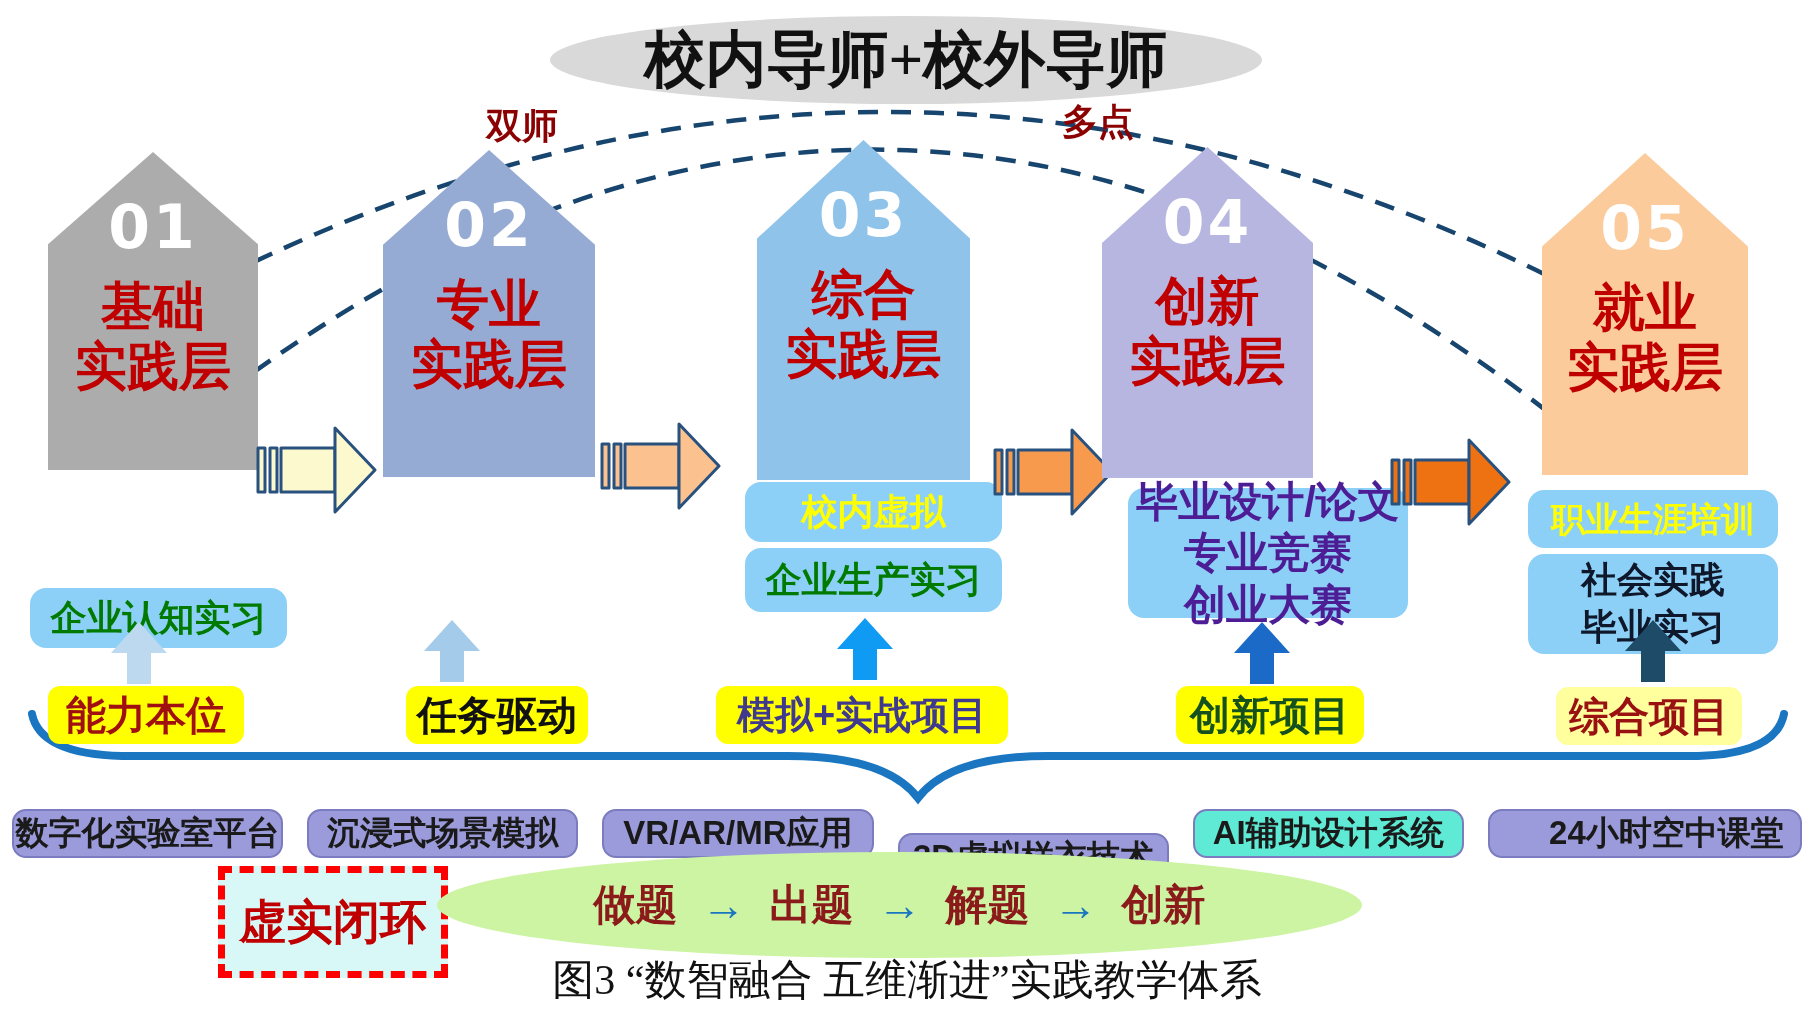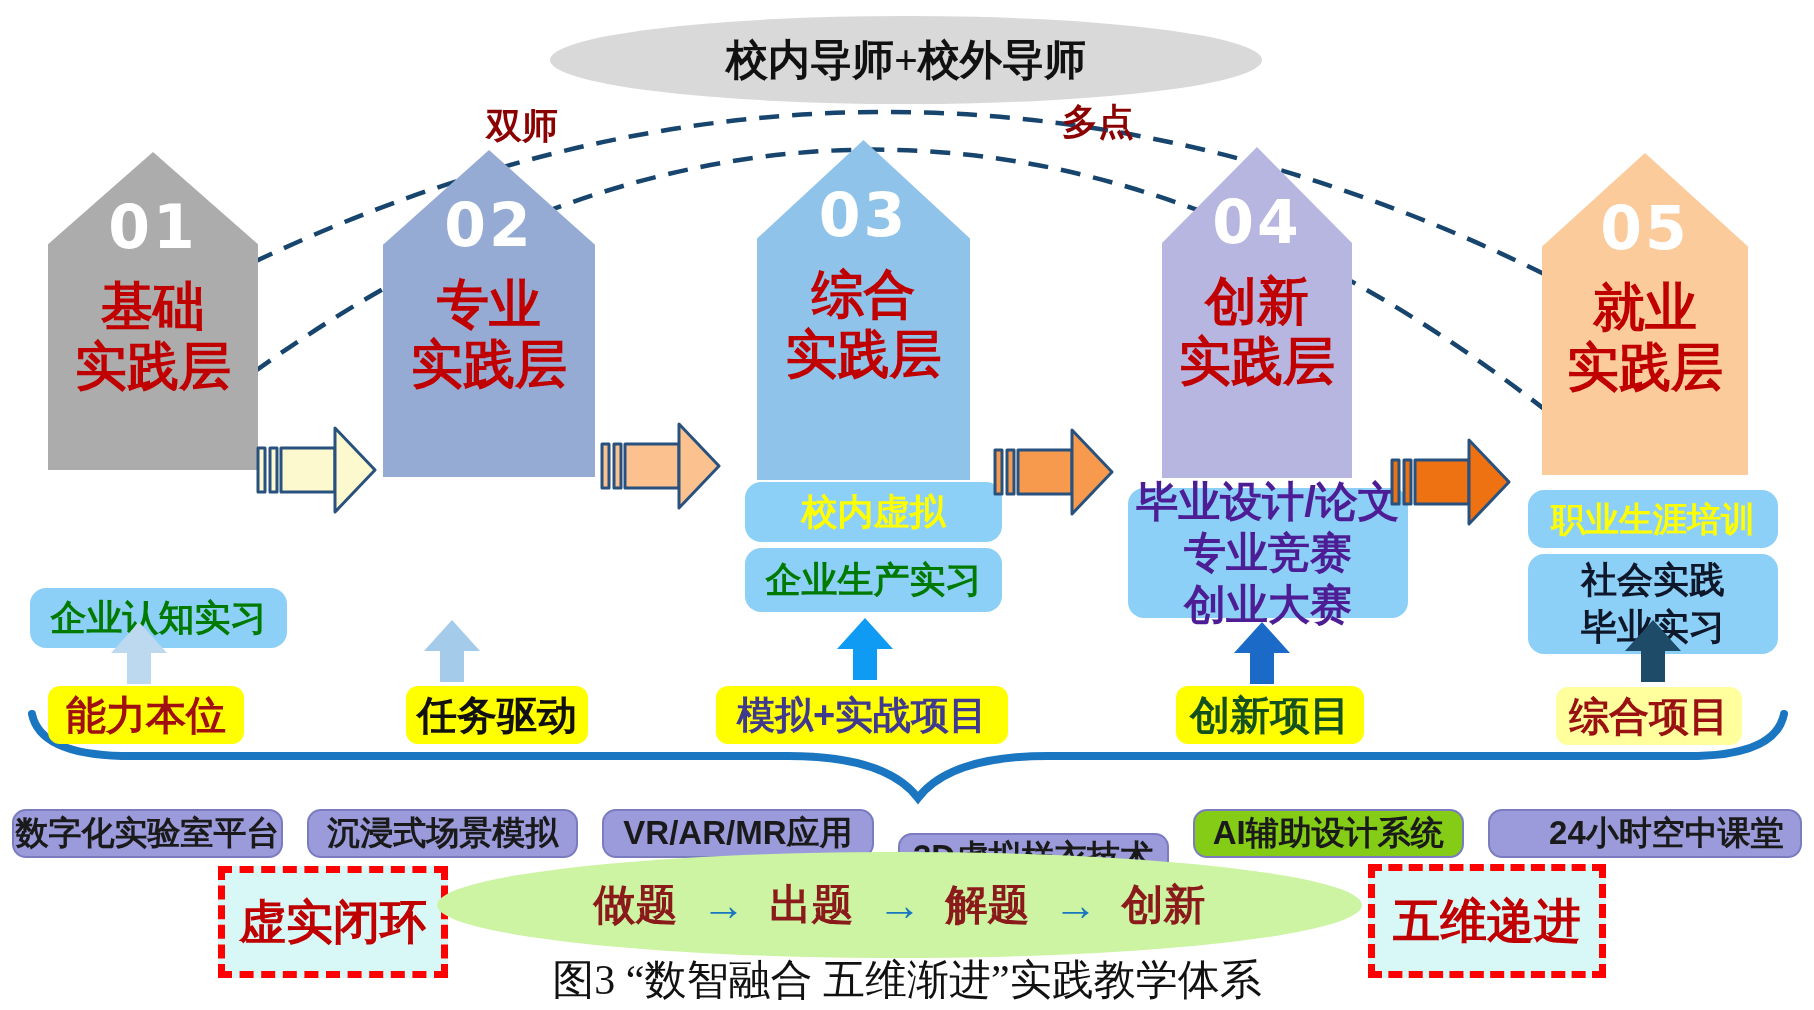--- a/index.html
+++ b/index.html
@@ -2,21 +2,21 @@
 <html><head>
 <meta charset="utf-8">
 <style>
   html,body{margin:0;padding:0;background:#fff;}
   .stage{position:relative;width:1814px;height:1010px;background:#fff;overflow:hidden;
          font-family:"Liberation Sans",sans-serif;}
   .abs{position:absolute;}
   svg.overlay{position:absolute;left:0;top:0;pointer-events:none;}
 
   .banner{border-radius:50%;display:flex;align-items:center;justify-content:center;
-          font-family:"Liberation Serif",serif;font-weight:600;font-size:42px;color:#111;}
+          font-family:"Liberation Serif",serif;font-weight:600;font-size:61px;color:#111;}
   .arc-label{font-weight:bold;font-size:36px;color:#8B0000;}
 
   .house{clip-path:polygon(50% 0,100% 29%,100% 100%,0 100%,0 29%);text-align:center;}
   .house-num{margin-top:40px;font-weight:bold;font-size:60px;color:#fff;letter-spacing:3px;
              font-family:"DejaVu Sans",sans-serif;}
   .house-title{margin-top:14px;font-weight:bold;font-size:52px;line-height:1.16;}
 
   .bluebox{border-radius:16px;display:flex;flex-direction:column;justify-content:center;
            align-items:center;font-weight:bold;font-size:36px;line-height:1.3;text-align:center;}
   .tag{border-radius:12px;display:flex;align-items:center;justify-content:center;
@@ -125,21 +125,21 @@
 
   <svg class="abs" style="left:993px;top:426px;" width="122" height="92" viewBox="0 0 122 92">
     <g stroke-width="3" stroke-linejoin="round" stroke="#29517E" fill="#F79A4D">
       <rect x="2" y="24" width="7" height="44"></rect>
         <rect x="14" y="24" width="7" height="44"></rect>
       <rect x="25" y="24" width="54" height="44"></rect>
         <polygon points="79,4 119,46 79,88"></polygon>
     </g>
   </svg>
 
-  <div class="house abs" style="left: 1162px; top: 147px; width: 190px; height: 331px; background: rgb(182, 182, 224);">
+  <div class="house abs" style="left: 1102px; top: 147px; width: 211px; height: 331px; background: rgb(182, 182, 224);">
     <div class="house-num">04</div>
     <div class="house-title" style="color: rgb(192, 0, 0);">
       <div>创新</div>
       <div>实践层</div>
     </div>
   </div>
   <div class="bluebox abs" style="left: 1128px; top: 488px; width: 280px; height: 130px; font-size: 42px; line-height: 1.22; background: rgb(141, 208, 247); color: #4c1d95;">
     <div>毕业设计/论文</div>
     <div>专业竞赛</div>
     <div>创业大赛</div>
@@ -179,37 +179,34 @@
   </svg>
   <div class="tag abs" style="left: 1556px; top: 687px; width: 186px; height: 58px; background: rgb(255, 255, 158);">
     <span style="color: rgb(153, 17, 17);">综合项目</span>
   </div>
 
   <div class="platform-row abs" style="left:12px;top:788px;width:1790px;height:90px;">
     <div class="platform" style="background: rgb(155, 155, 219);">数字化实验室平台</div>
     <div class="platform" style="background: rgb(155, 155, 219);">沉浸式场景模拟</div>
     <div class="platform" style="background: rgb(155, 155, 219);">VR/AR/MR应用</div>
     <div class="platform" style="background: rgb(155, 155, 219); margin-top: 48px;">3D虚拟样衣技术</div>
-    <div class="platform" style="background: #84cc16;">AI辅助设计系统</div>
+    <div class="platform" style="background: #5eead4;">AI辅助设计系统</div>
     <div class="platform" style="background: rgb(155, 155, 219); padding-left: 43px;">24小时空中课堂</div>
   </div>
 
   <div class="badge abs" style="left: 218px; top: 866px; width: 216px; height: 98px; border: 7px dashed rgb(255, 0, 0); background: rgb(216, 248, 248);">
     <span style="color: rgb(192, 0, 0);">虚实闭环</span>
   </div>
 
   <div class="cycle abs" style="left: 437px; top: 852px; width: 925px; height: 106px; background: rgb(204, 244, 163);">
     <span class="step" style="color: rgb(139, 26, 26);">做题</span>
     <span class="sep" style="color: rgb(27, 118, 194);">→</span>
     <span class="step" style="color: rgb(139, 26, 26);">出题</span>
     <span class="sep" style="color: rgb(27, 118, 194);">→</span>
     <span class="step" style="color: rgb(139, 26, 26);">解题</span>
     <span class="sep" style="color: rgb(27, 118, 194);">→</span>
     <span class="step" style="color: rgb(139, 26, 26);">创新</span>
   </div>
 
-  <div class="badge abs" style="left: 1368px; top: 864px; width: 224px; height: 100px; border: 7px dashed rgb(255, 0, 0); background: rgb(216, 248, 248);">
-    <span style="color: rgb(192, 0, 0);">五维递进</span>
-  </div>
 
   <div class="caption abs" style="left:0;top:952px;">图3 “数智融合 五维渐进”实践教学体系</div>
 
 </div>
 
 </body></html>

